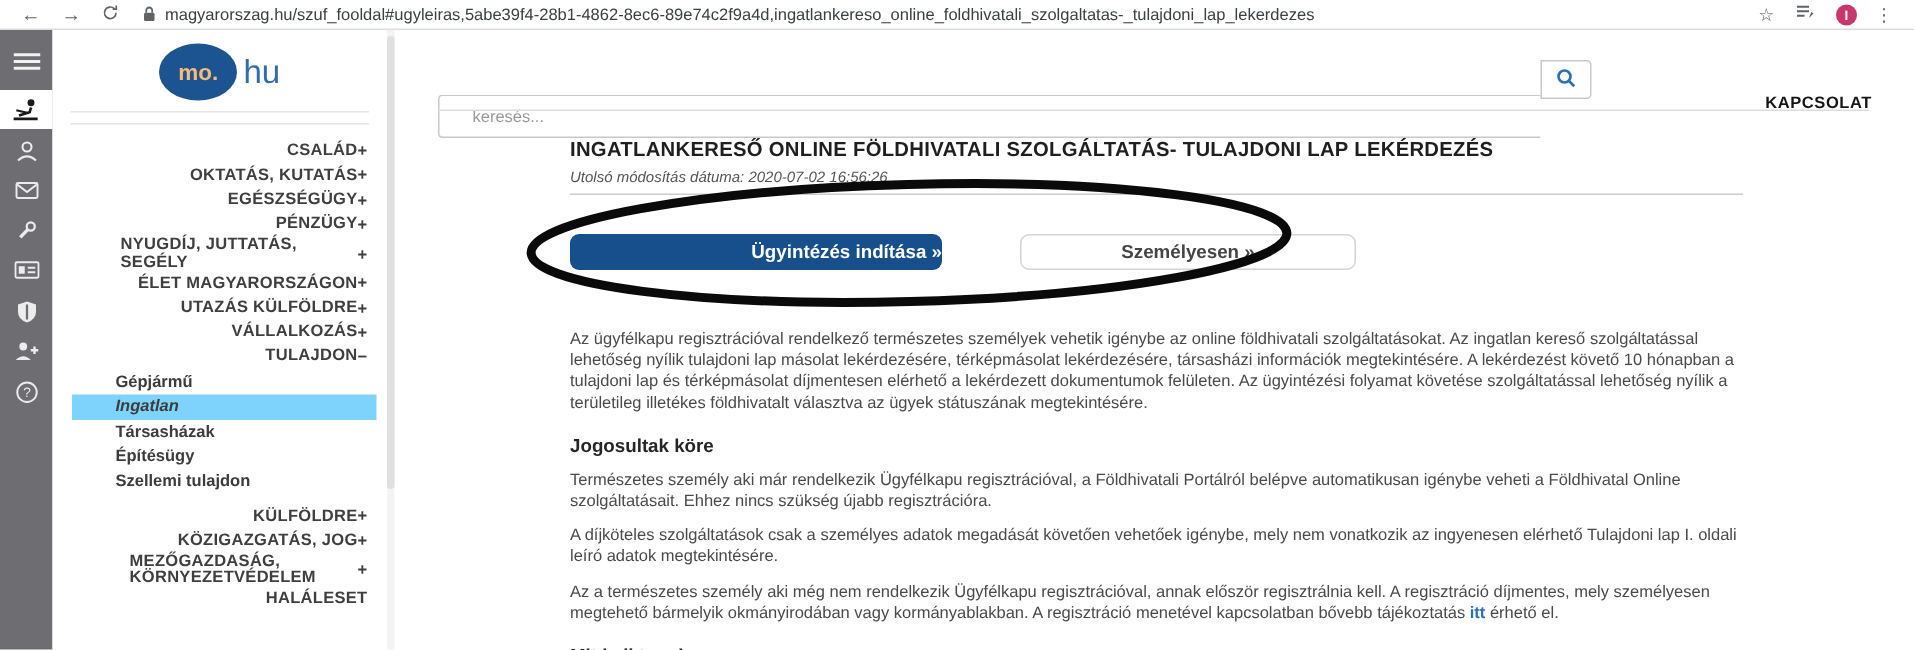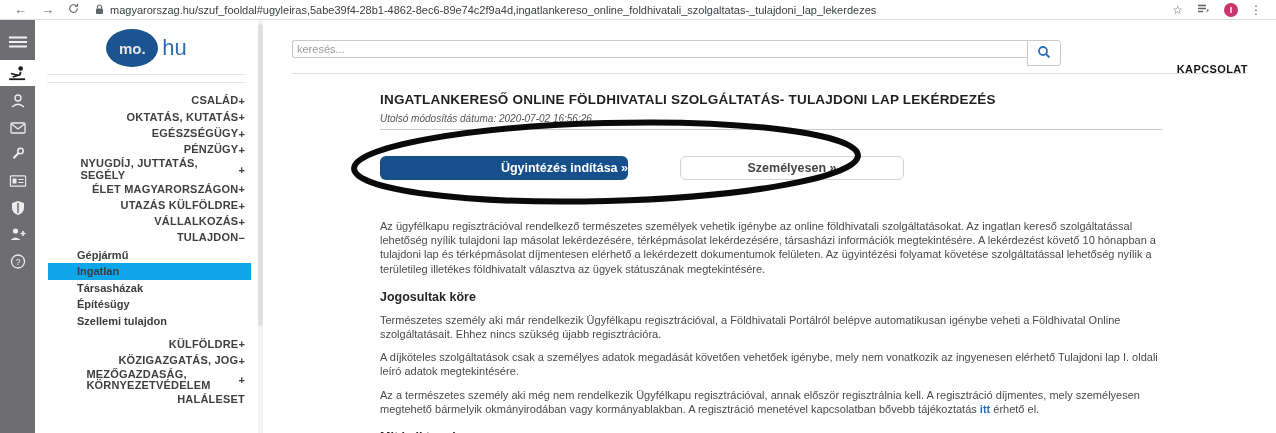--- a/index.html
+++ b/index.html
@@ -23,48 +23,48 @@
 
   
   .rail { position:absolute; left:0; top:20px; width:35px; height:413px; background:#6d6d72; }
   .rail .ric { position:absolute; left:50%; transform:translateX(-50%); }
   .rail .tile { position:absolute; left:0; width:35px; height:26px; background:#fff;
                 display:flex; align-items:center; justify-content:center; }
 
   
   .sidebar { position:absolute; left:35px; top:20px; width:223px; height:413px; background:#fff; }
   .logo-row { display:flex; align-items:center; justify-content:center; margin-top:9px; }
-  .logo-ellipse { width:52px; height:38px; border-radius:50%; background:#1b5490; color:#e5e5e5;
+  .logo-ellipse { width:52px; height:38px; border-radius:50%; background:#1b5490; color:#fdba74;
                   font-weight:bold; font-size:15px; display:flex; align-items:center; justify-content:center; }
   .logo-hu { color:#2f6db0; font-size:22px; margin-left:4px; }
   .sb-divider { border-top:1px solid #e4e4e4; margin:7px 12px 0 12px; }
   .login-btn { display:block; width:118px; height:21px; margin:10px auto 0 auto;
                background:#1b5490; border:none; border-radius:4px; color:#fff;
                font-family:inherit; font-weight:bold; font-size:9.5px; letter-spacing:.6px; cursor:pointer; }
   .menu { margin-top:10px; padding:0 13px 0 29px; }
   .mi { display:flex; justify-content:flex-end; align-items:center; min-height:16.3px;
         font-weight:bold; font-size:11px; color:#3f3f3f; letter-spacing:.2px; cursor:pointer; }
   .mi .lbl { max-width:158px; line-height:11.5px; }
   .mi .glyph { color:#3f3f3f; font-weight:bold; }
   .sub { margin:0 -6px 0 -16px; padding-left:29px; min-height:16.6px; display:flex; align-items:center;
          font-weight:bold; font-size:11px; color:#3c3c3c; cursor:pointer; }
-  .sub.active { background:#0ea5e9; }
+  .sub.active { background:#7dd3fc;font-style:italic; }
   .gap8 { height:7px; }
   .clip-row { height:5px; overflow:hidden; }
 
   
   .sb-scroll { position:absolute; left:258px; top:20px; width:5px; height:413px; background:#f3f3f3; }
   .sb-thumb { position:absolute; left:0; top:4px; width:5px; height:302px; background:#e0e0e3; border-radius:3px; }
 
   
   .main { position:absolute; left:270px; top:20px; width:1006px; height:413px; background:#fff; }
   .search-row { position:absolute; left:22px; top:20px; display:flex; }
-  .search-input { width:735px; height:18px; border:1px solid #c9c9c9; border-right:none;
-                  border-radius:3px 0 0 3px; padding:0 4px; font-family:inherit;
-                  font-size:11px; color:#333; outline:none; }
+  .search-input { width:735px; height:29px; border:1px solid #c9c9c9; border-right:none;
+                  border-radius:3px 0 0 3px; padding:0 22px; font-family:inherit;
+                  font-size:11px; color:#333; outline:none;margin-top:23px; }
   .search-input::placeholder { color:#9a9a9a; }
   .search-btn { width:34px; height:26px; background:#fff; border:1px solid #c9c9c9;
                 border-radius:0 3px 3px 0; display:flex; align-items:center; justify-content:center; cursor:pointer; }
   .contact { position:absolute; right:28px; top:43px; font-size:11px; font-weight:bold;
              color:#151515; letter-spacing:.4px; cursor:pointer; }
   .head-divider { position:absolute; left:22px; right:30px; top:53px; border-top:1px solid #ddd; }
 
   .article { position:absolute; left:110px; top:72px; width:782px; }
   .page-title { font-size:13.5px; font-weight:bold; color:#1f1f1f; letter-spacing:.2px; }
   .lastmod { margin-top:6px; padding-bottom:5px; border-bottom:1px solid #ccc;

